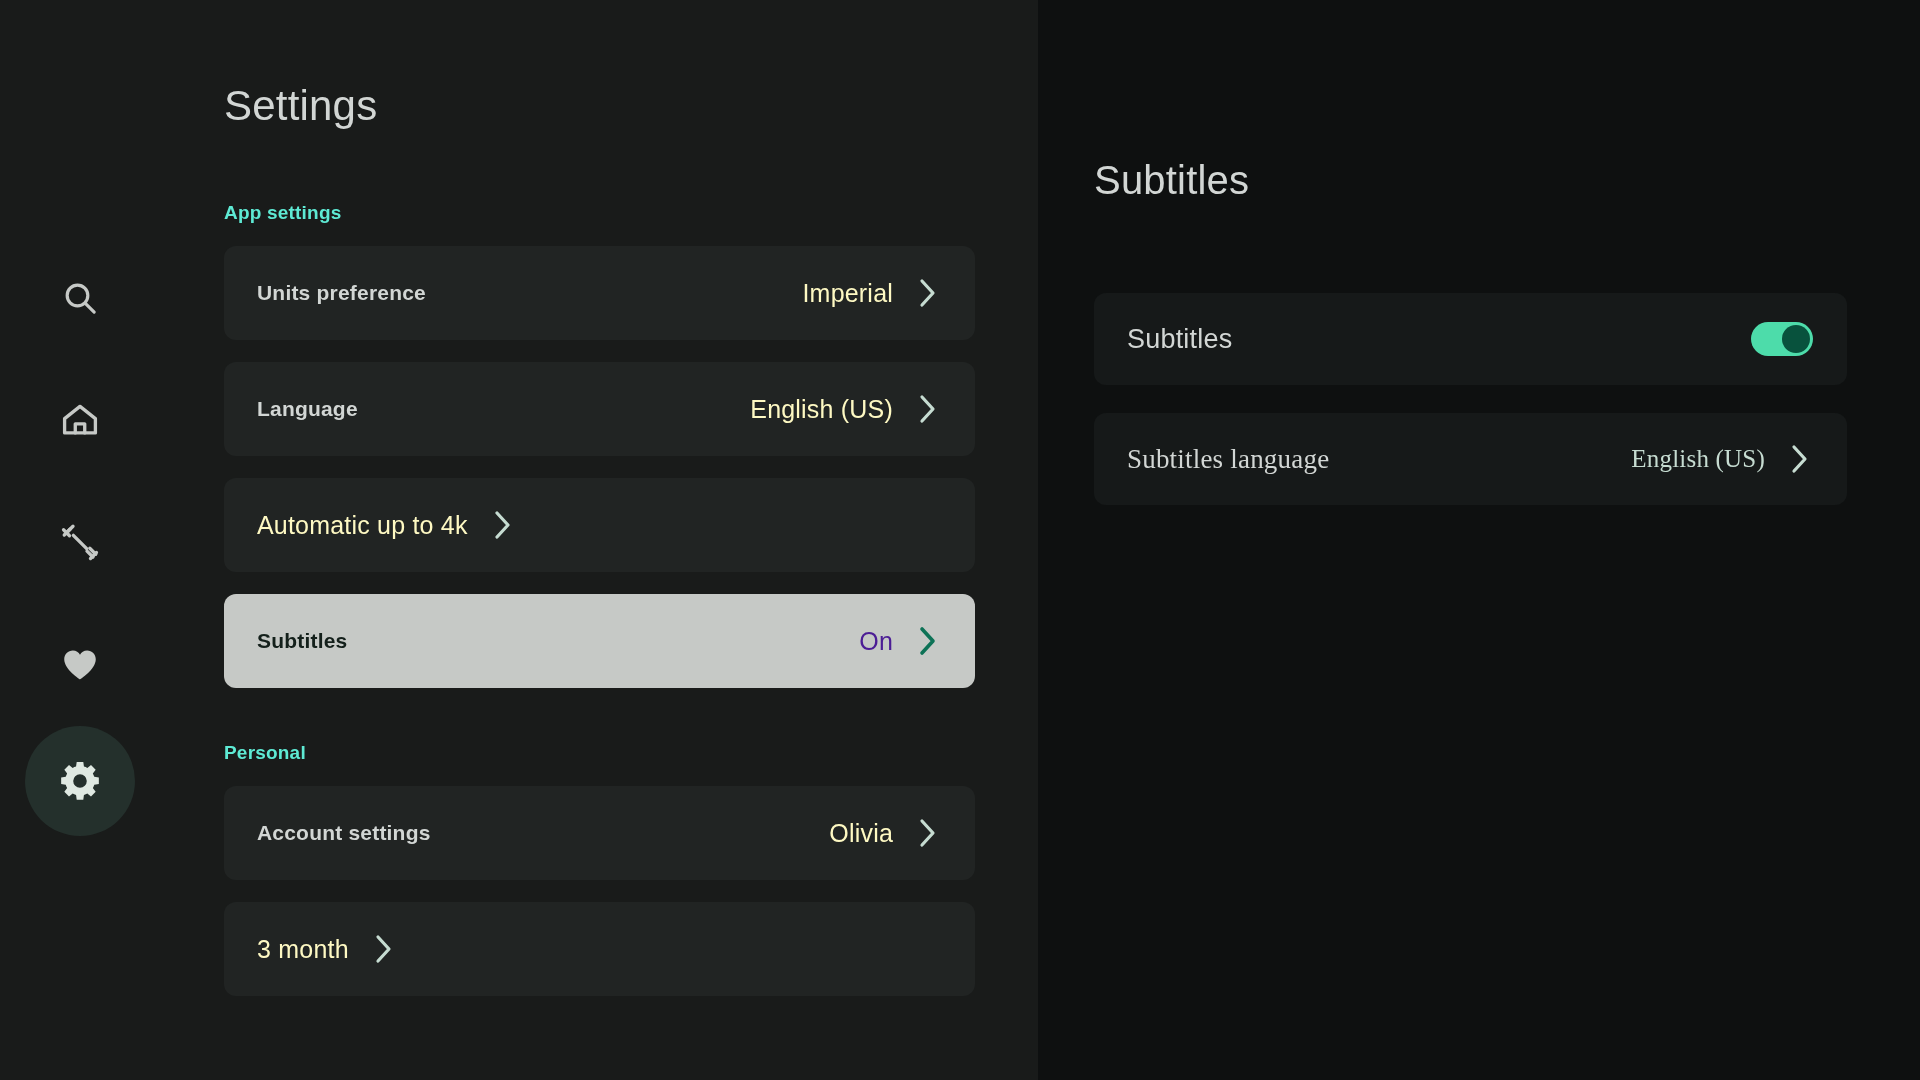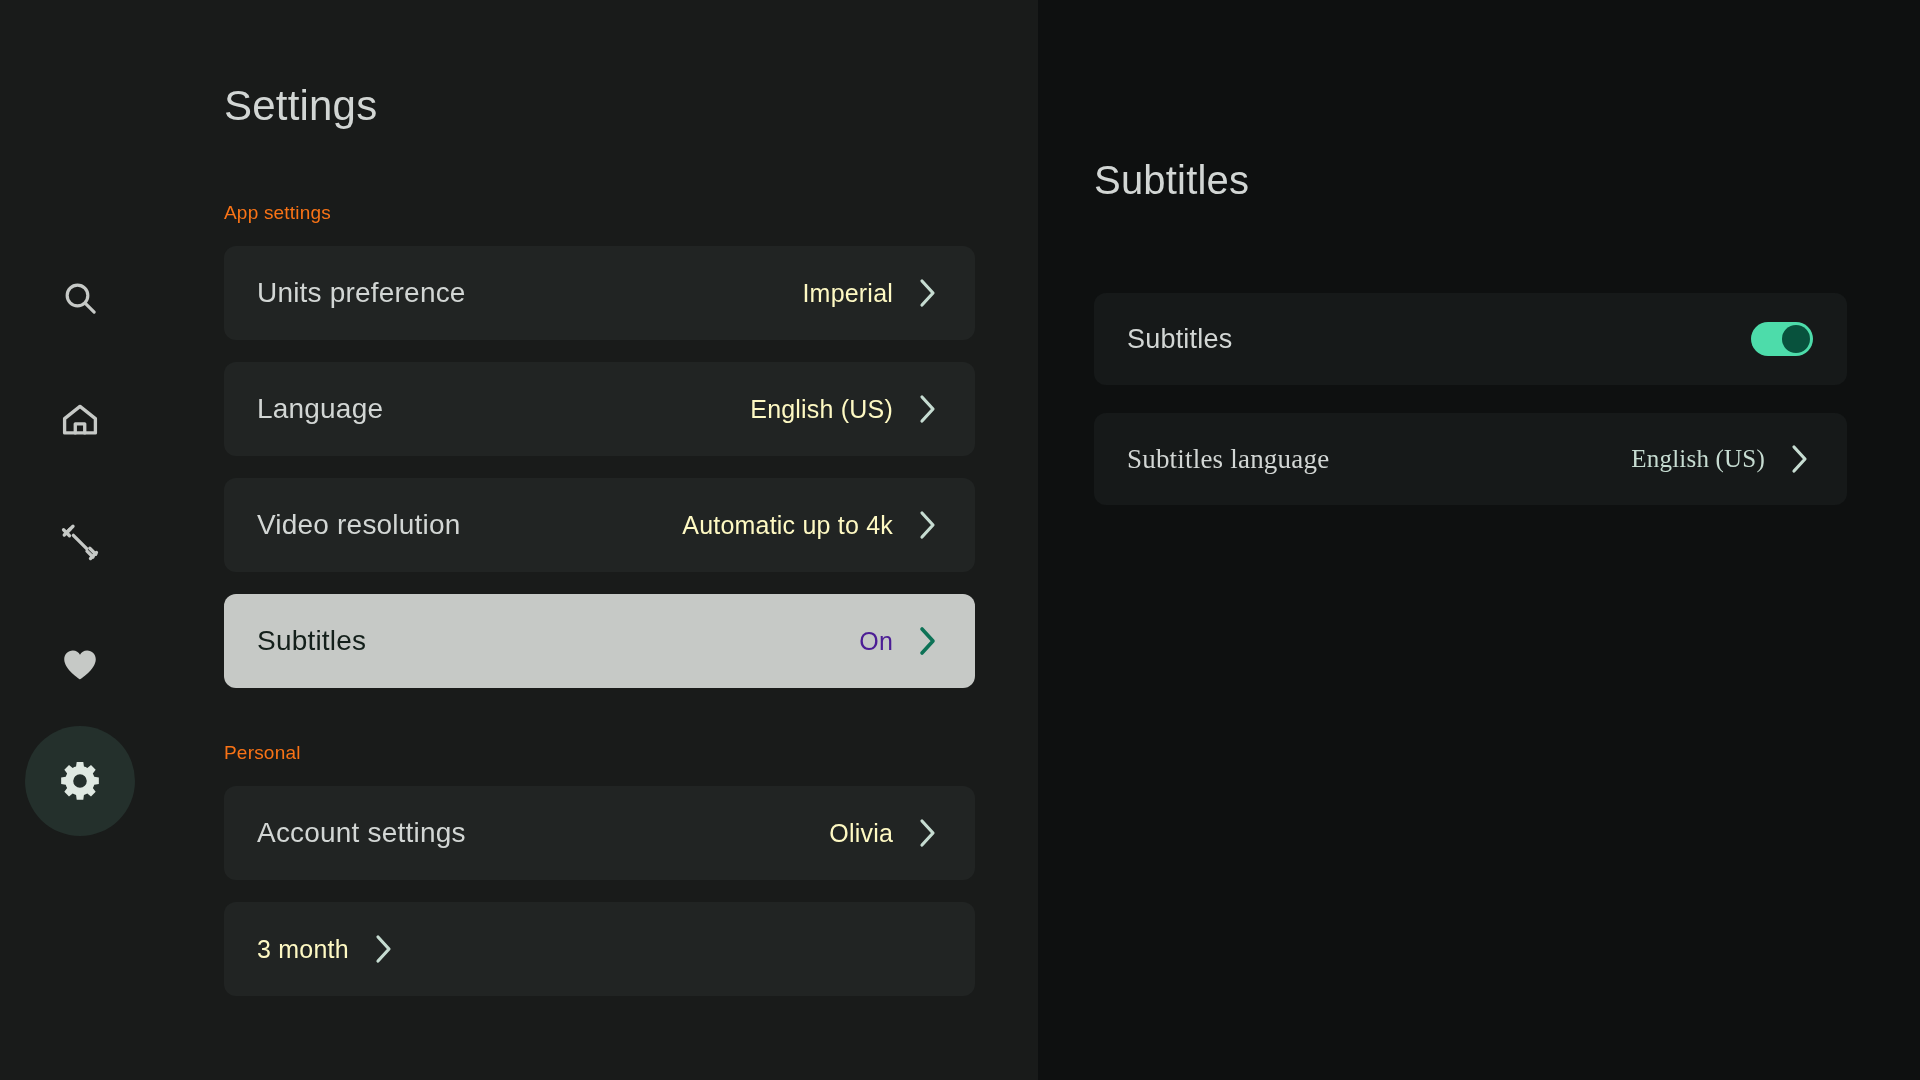--- a/index.html
+++ b/index.html
@@ -61,44 +61,44 @@
   }
   .page-title {
     margin-top: 82px;
     font-size: 42px;
     font-weight: 400;
     color: #d2d6d4;
     letter-spacing: 0.2px;
   }
   .group-label {
     font-size: 19px;
-    color: #f97316;
-    font-weight: 400;
+    color: #5eead4;
+    font-weight: 700;
     letter-spacing: 0.2px;
   }
   #app-settings-label { margin-top: 72px; }
   #personal-label { margin-top: 54px; }
 
   .row {
     position: relative;
     margin-top: 22px;
     height: 94px;
     width: 751px;
     background: #212423;
     border-radius: 12px;
     display: flex;
     align-items: center;
     padding: 0 34px 0 33px;
     cursor: pointer;
   }
   .row.selected { background: #c6c9c6; }
   .row-label {
-    font-size: 28px;
+    font-size: 21px;
     color: #d2d6d4;
-    font-weight: 400;
+    font-weight: 700;
     letter-spacing: 0.2px;
     flex: 1 1 auto;
     white-space: nowrap;
   }
   .row.selected .row-label { color: #14201b; }
   .row-value {
     font-size: 25px;
     color: #fef9c3;
     font-weight: 400;
     letter-spacing: 0.2px;
@@ -260,21 +260,20 @@
 
       <div class="row">
         <span class="row-label">Language</span>
         <span class="row-value">English (US)</span>
         <svg class="chev" viewBox="0 0 26 36">
             <path d="M7 6 L18 18 L7 30"></path>
           </svg>
       </div>
 
       <div class="row">
-        <span class="row-label">Video resolution</span>
         <span class="row-value">Automatic up to 4k</span>
         <svg class="chev" viewBox="0 0 26 36">
             <path d="M7 6 L18 18 L7 30"></path>
           </svg>
       </div>
 
       <div class="row selected">
         <span class="row-label">Subtitles</span>
         <span class="row-value">On</span>
         <svg class="chev" viewBox="0 0 26 36">

